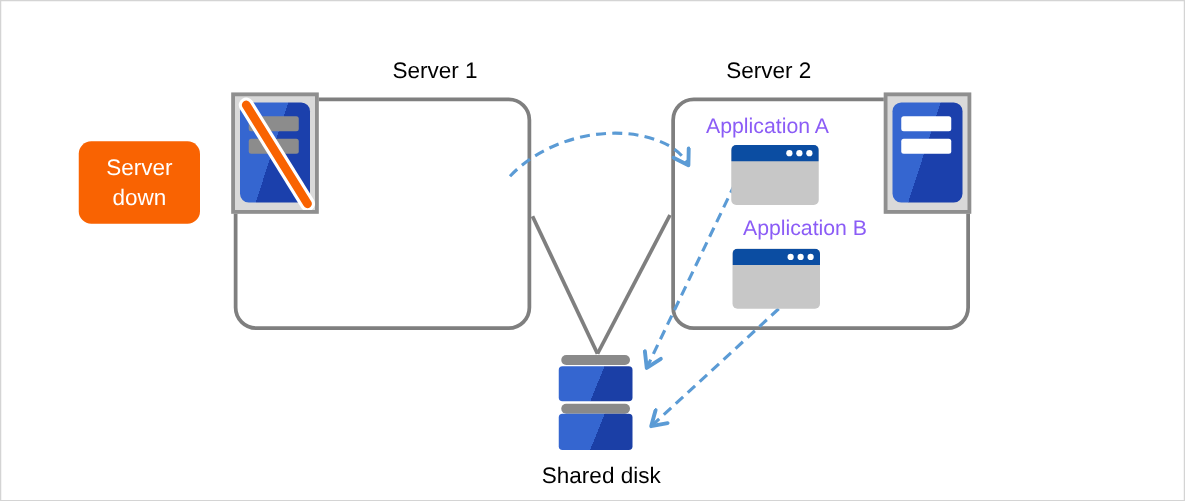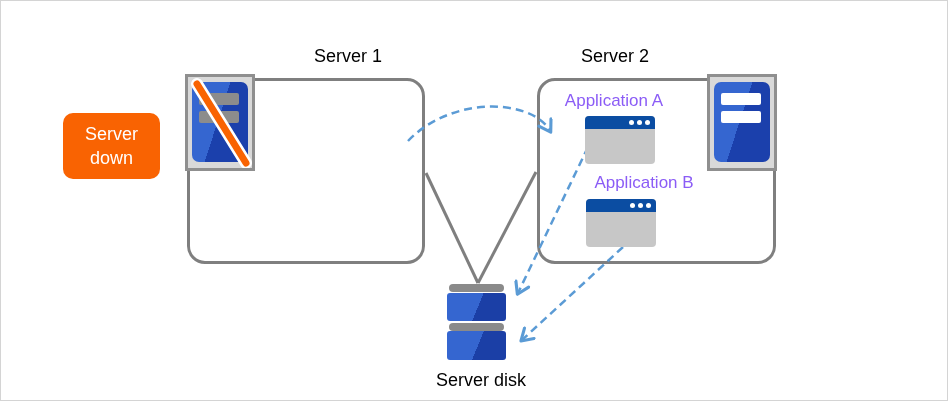--- a/index.html
+++ b/index.html
@@ -138,15 +138,15 @@
         </div>
     </div>
   </div>
 
   <div class="disk above">
     <div class="disk-cap" style="top:0;"></div>
     <div class="disk-body" style="top:9px;"></div>
     <div class="disk-cap" style="top:39px;"></div>
     <div class="disk-body" style="top:47px; height:29px;"></div>
   </div>
-  <div class="abs label above" style="left:406px; top:369px; width:148px;">Server disk</div>
+  <div class="abs label above" style="left:406px; top:369px; width:148px;">Shared disk</div>
 
 </div>
 
 </body></html>

